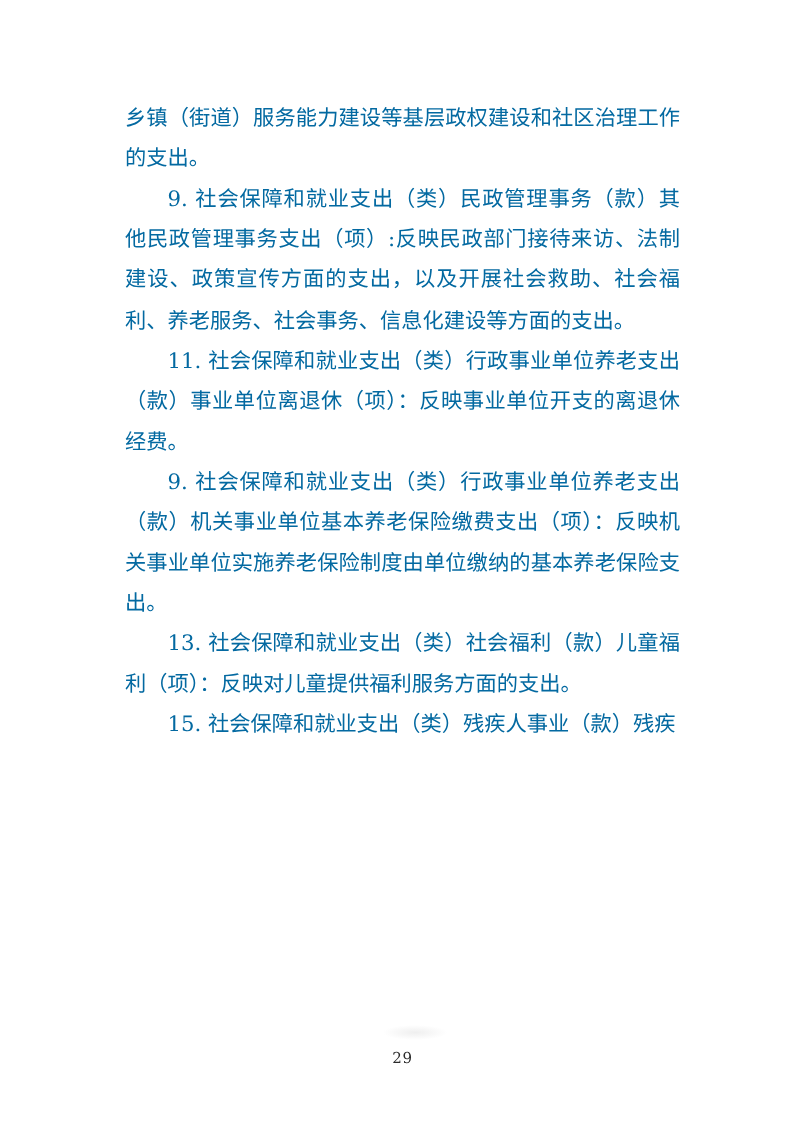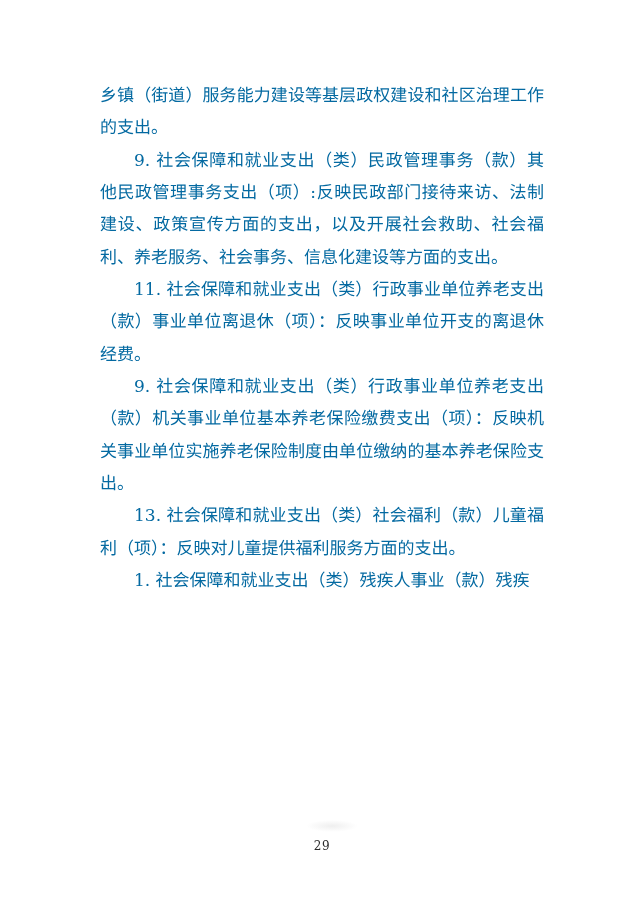--- a/index.html
+++ b/index.html
@@ -58,17 +58,17 @@
 </head>
 <body>
 
 <div class="page" style="background: rgb(255, 255, 255);">
   <main class="text-block" id="text-block" style="color: #0369a1;">
       <p class="para flush">乡镇（街道）服务能力建设等基层政权建设和社区治理工作的支出。</p>
       <p class="para indented">9. 社会保障和就业支出（类）民政管理事务（款）其他民政管理事务支出（项）:反映民政部门接待来访、法制建设、政策宣传方面的支出，以及开展社会救助、社会福利、养老服务、社会事务、信息化建设等方面的支出。</p>
       <p class="para indented">11. 社会保障和就业支出（类）行政事业单位养老支出（款）事业单位离退休（项）：反映事业单位开支的离退休经费。</p>
       <p class="para indented">9. 社会保障和就业支出（类）行政事业单位养老支出（款）机关事业单位基本养老保险缴费支出（项）：反映机关事业单位实施养老保险制度由单位缴纳的基本养老保险支出。</p>
       <p class="para indented">13. 社会保障和就业支出（类）社会福利（款）儿童福利（项）：反映对儿童提供福利服务方面的支出。</p>
-      <p class="para indented">1. 社会保障和就业支出（类）残疾人事业（款）残疾</p>
+      <p class="para indented">15. 社会保障和就业支出（类）残疾人事业（款）残疾</p>
     </main>
   <div class="scan-smudge"></div>
   <footer class="page-number">29</footer>
 </div>
 
 </body></html>

